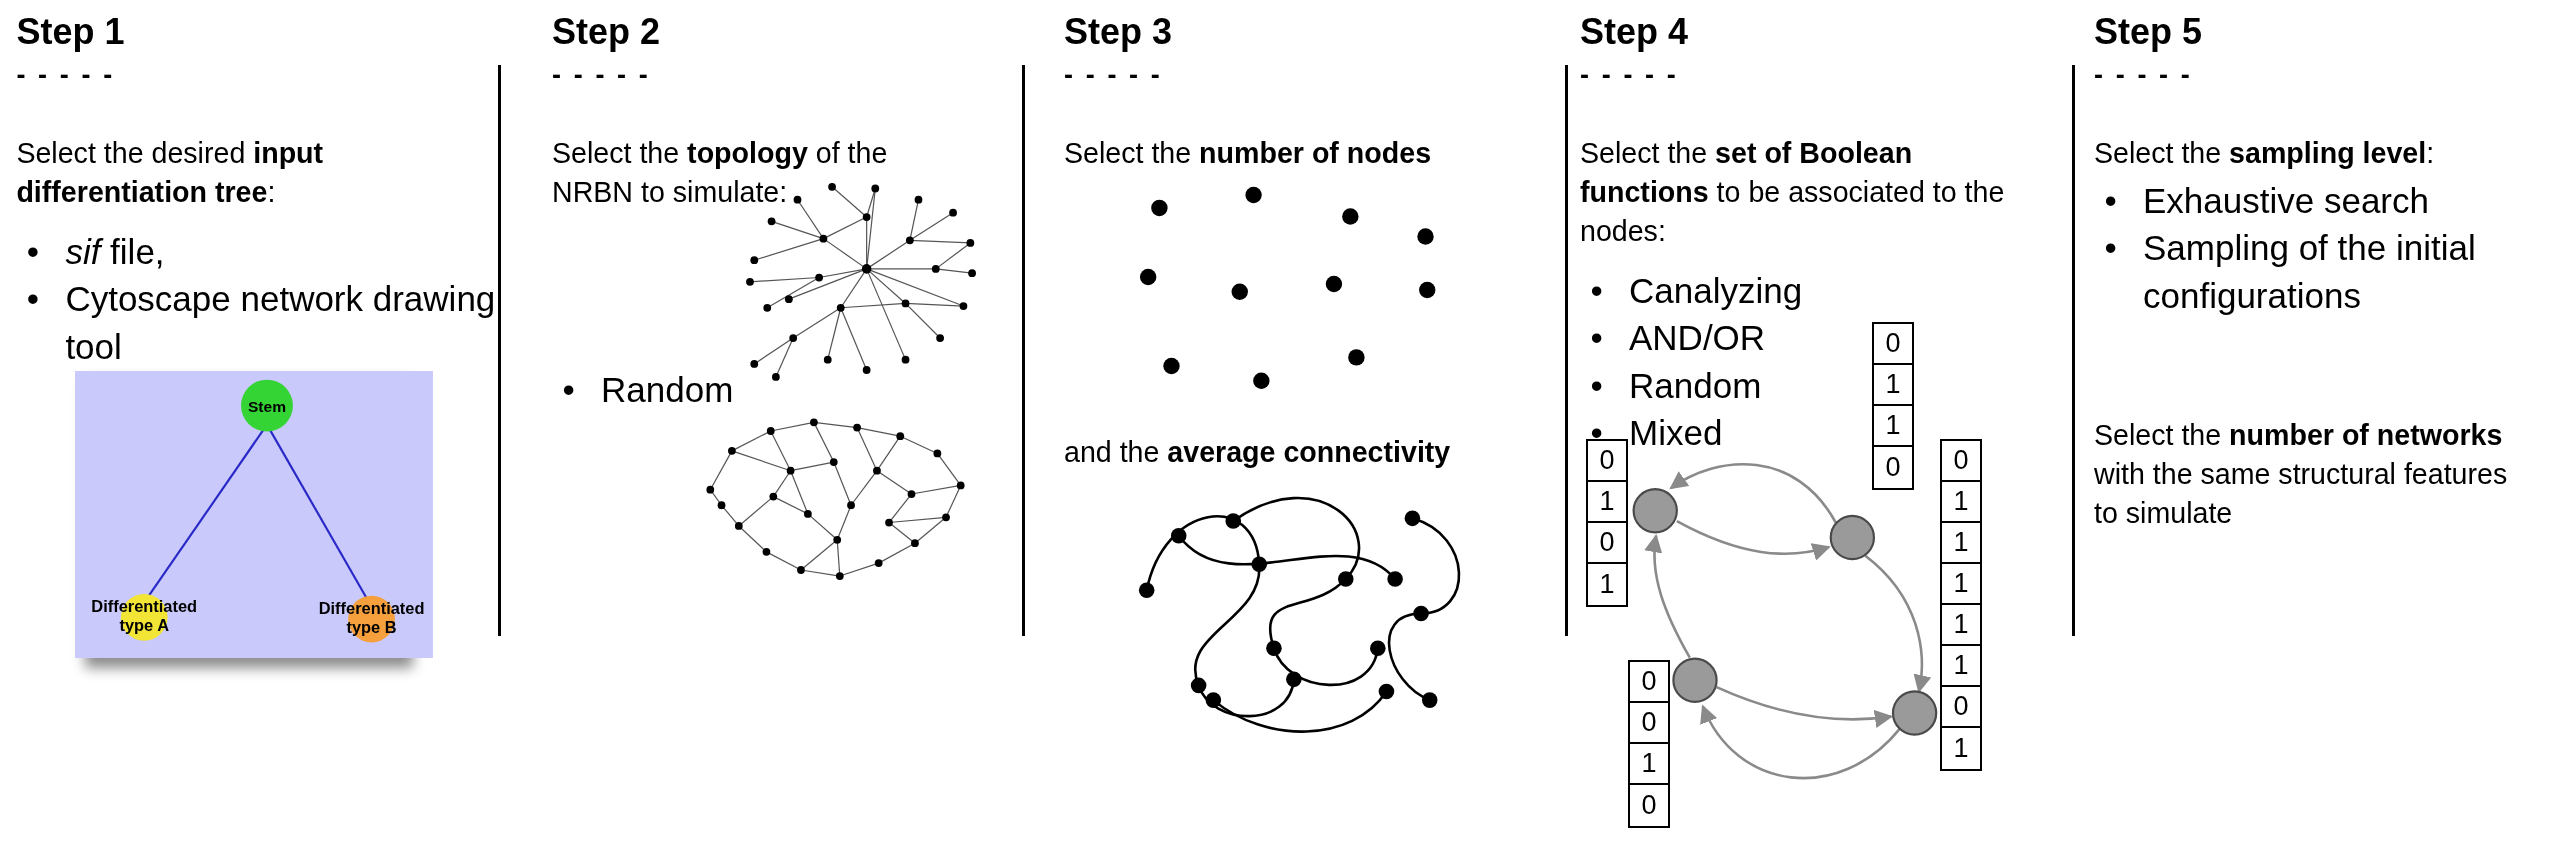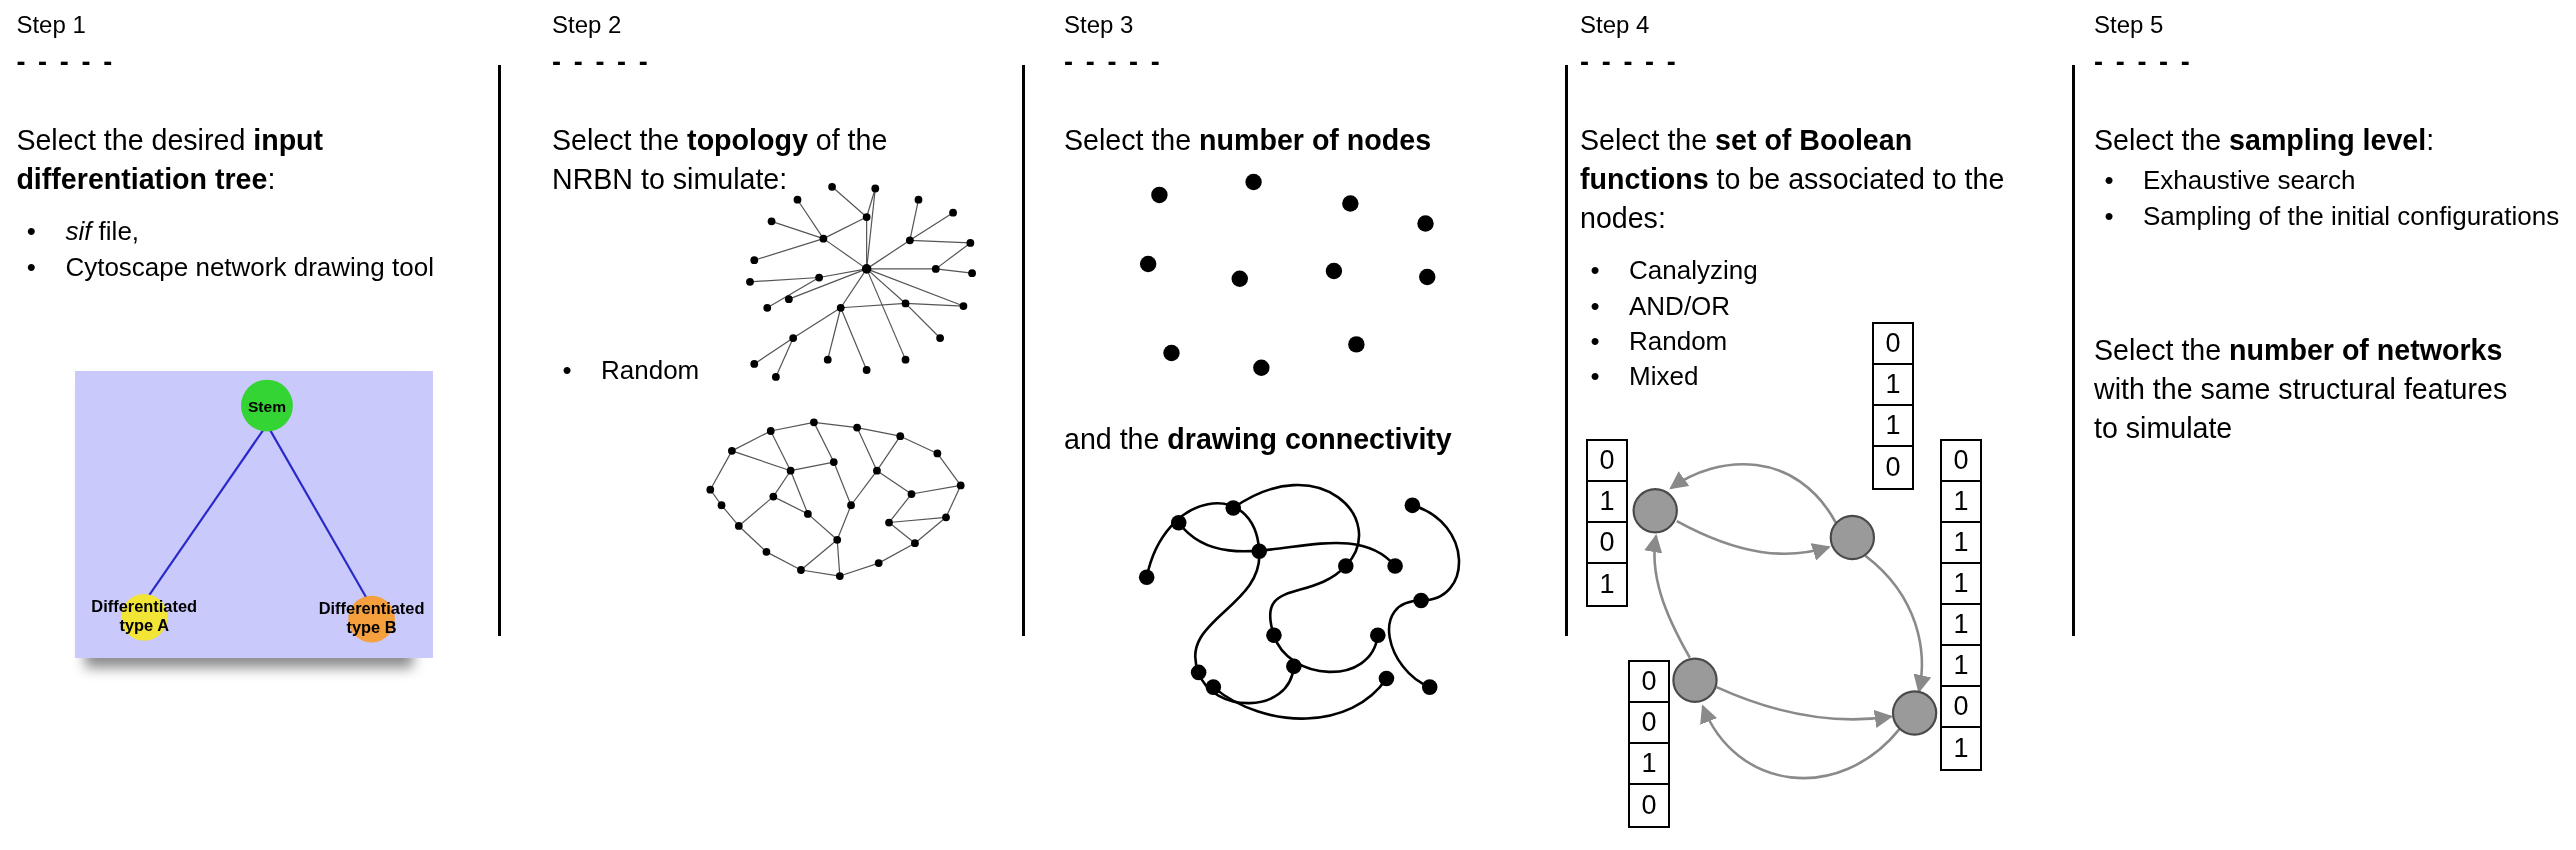--- a/index.html
+++ b/index.html
@@ -10,27 +10,27 @@
     color:#000;
     position:relative;
     overflow:hidden;
   }
   .canvas { position:absolute; left:0; top:0; width:2576px; height:851px; }
 
   .divider { position:absolute; top:65px; height:571px; width:2.6px; background:#000; }
 
   .col { position:absolute; top:12px; }
 
-  .step-title { font-size:24px; font-weight:400; line-height:1.1; }
+  .step-title { font-size:36px; font-weight:700; line-height:1.1; }
   .dashes { font-size:27px; font-weight:700; margin-top:8.7px; letter-spacing:2.6px; }
   .para { font-size:28.6px; line-height:1.36; margin-top:43px; }
   .para b { font-weight:700; }
 
   .bullets { list-style:none; margin-top:15.6px; }
-  .bullets li { position:relative; padding-left:49px; font-size:26px; line-height:1.36; }
+  .bullets li { position:relative; padding-left:49px; font-size:35px; line-height:1.36; }
   .bullets li::before { content:"\2022"; position:absolute; left:10.4px; top:0; }
 
   
   .tree-figure {
     position:absolute; left:59px; top:359px; width:328px; height:287px;
     box-shadow:10.4px 10.4px 12px rgba(0,0,0,0.45);
   }
   .tree-figure svg { display:block; }
 
   
@@ -257,21 +257,21 @@
           <circle cx="17" cy="110" r="9.5"></circle>
           <circle cx="123" cy="127" r="9.5"></circle>
         <circle cx="232" cy="118" r="9.5"></circle>
           <circle cx="340" cy="125" r="9.5"></circle>
           <circle cx="44" cy="213" r="9.5"></circle>
         <circle cx="148" cy="230" r="9.5"></circle>
           <circle cx="258" cy="203" r="9.5"></circle>
       </g>
     </svg>
 
-    <p class="para para-tight"><span>and the </span><b>drawing connectivity</b></p>
+    <p class="para para-tight"><span>and the </span><b>average connectivity</b></p>
 
     <svg class="tangle-fig" viewBox="0 0 410 305" width="355" height="264">
       <g fill="none" stroke="#000" stroke-width="3">
         <path d="M25,125 C45,25 150,10 155,95 C160,160 60,175 85,235 C100,282 190,285 195,228"></path>
         <path d="M125,45 C225,-25 305,60 255,112 C215,155 150,125 172,192 C188,245 285,252 292,192"></path>
         <path d="M332,42 C402,62 402,152 342,152 C282,152 302,232 352,252"></path>
         <path d="M62,62 C122,142 252,42 312,112"></path>
         <path d="M102,252 C162,302 262,302 302,242"></path>
       </g>
       <g fill="#000">

